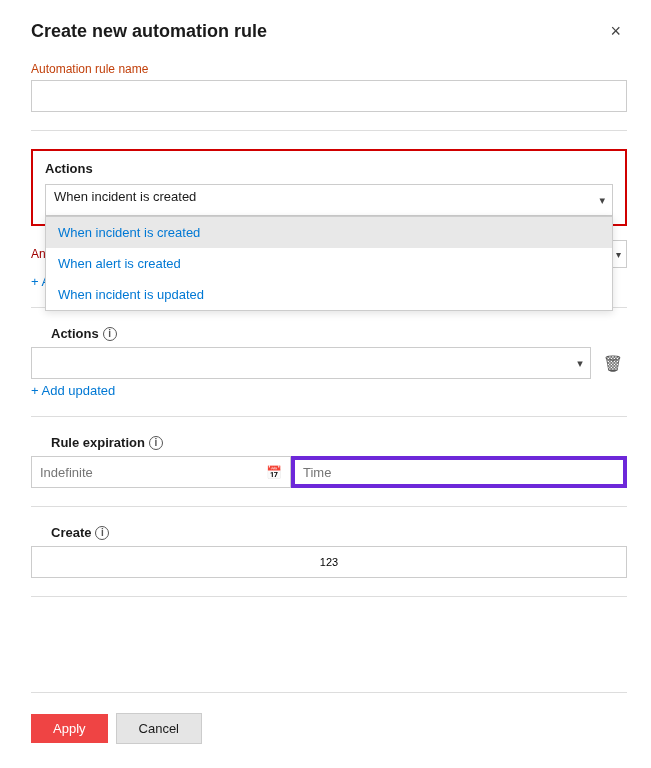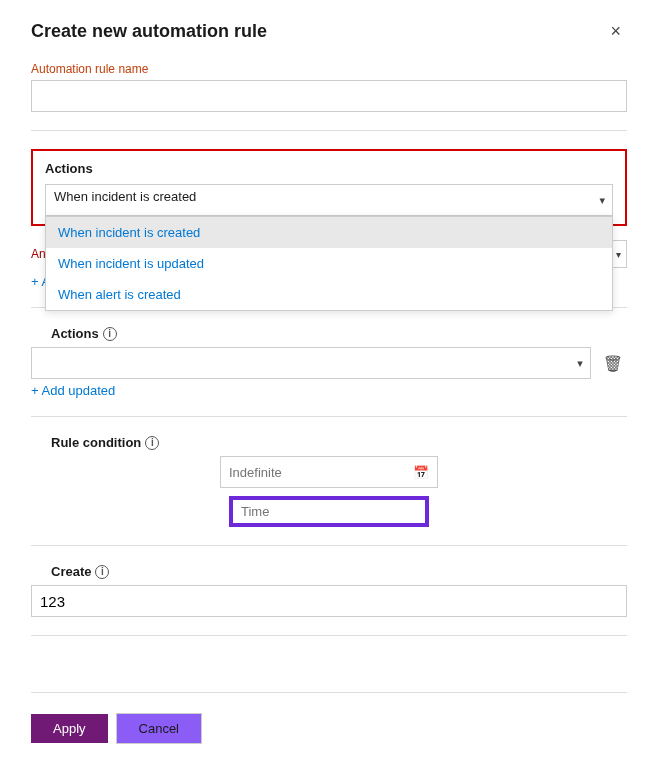--- a/index.html
+++ b/index.html
@@ -202,23 +202,22 @@
     .delete-btn {
       background: none;
       border: none;
       cursor: pointer;
       color: #555;
       font-size: 16px;
       padding: 2px 4px;
     }
     .expiration-row {
       display: flex;
-      gap: 8px;
-      align-items: center;
-      flex-direction: column;
+      gap: 0;
+      align-items: center;
     }
     .expiration-input-wrapper {
       position: relative;
       flex: 1;
     }
     .expiration-input {
       width: 100%;
       height: 32px;
       border: 1px solid #ccc;
       padding: 4px 32px 4px 8px;
@@ -242,30 +241,30 @@
     }
     .footer {
       margin-top: auto;
       padding-top: 20px;
       border-top: 1px solid #ddd;
       display: flex;
       gap: 8px;
       align-items: center;
     }
     .btn-apply {
-      background: #701a75;
+      background: #ef4444;
       color: #fff;
       border: none;
       padding: 7px 22px;
       font-size: 13px;
       cursor: pointer;
       font-weight: 500;
     }
     .btn-cancel {
-      background: #8b5cf6;
+      background: #e5e5e5;
       color: #1a1a1a;
       border: 1px solid #ccc;
       padding: 7px 22px;
       font-size: 13px;
       cursor: pointer;
     }
     .form-section {
       margin-bottom: 0;
     }
     .main-content {
@@ -294,22 +293,22 @@
     <hr class="divider">
 
     <div class="trigger-section">
       <div class="trigger-label">Actions</div>
       <div class="select-wrapper">
         <div class="select-field">When incident is created</div>
         <span class="chevron-icon">▾</span>
 
         <div class="dropdown-menu">
           <div class="dropdown-item">When incident is created</div>
+          <div class="dropdown-item">When alert is created</div>
           <div class="dropdown-item">When incident is updated</div>
-          <div class="dropdown-item">When alert is created</div>
         </div>
       </div>
     </div>
 
     <div class="conditions-section">
       <div class="condition-row">
         <span class="condition-label">Analytics rule name</span>
         <div class="condition-select-wrapper">
           <div class="condition-select">Contains</div>
           <span class="condition-chevron">▾</span>
@@ -336,40 +335,40 @@
         </div>
         <button class="delete-btn">🗑</button>
       </div>
       <button class="add-link">+ Add updated</button>
     </div>
 
     <hr class="divider">
 
     <div class="form-section">
       <div class="section-header">
-        <span>Rule condition</span>
+        <span>Rule expiration</span>
         <span class="info-icon">i</span>
       </div>
       <div class="expiration-row">
         <div class="expiration-input-wrapper">
           <input class="expiration-input" type="text" placeholder="Indefinite" style="">
           <span class="calendar-icon">📅</span>
         </div>
         <input class="time-input" type="text" placeholder="Time" style="">
       </div>
     </div>
 
     <hr class="divider">
 
     <div class="form-section">
       <div class="section-header">
         <span>Create</span>
         <span class="info-icon">i</span>
       </div>
-      <input class="text-input" type="text" style="font-size: 15px;" value="123">
+      <input class="text-input" type="text" style="font-size: 11px; text-align: center;" value="123">
     </div>
 
     <hr class="divider">
 
     <div class="footer">
       <button class="btn-apply">Apply</button>
       <button class="btn-cancel">Cancel</button>
     </div>
   </div>
 </div>

